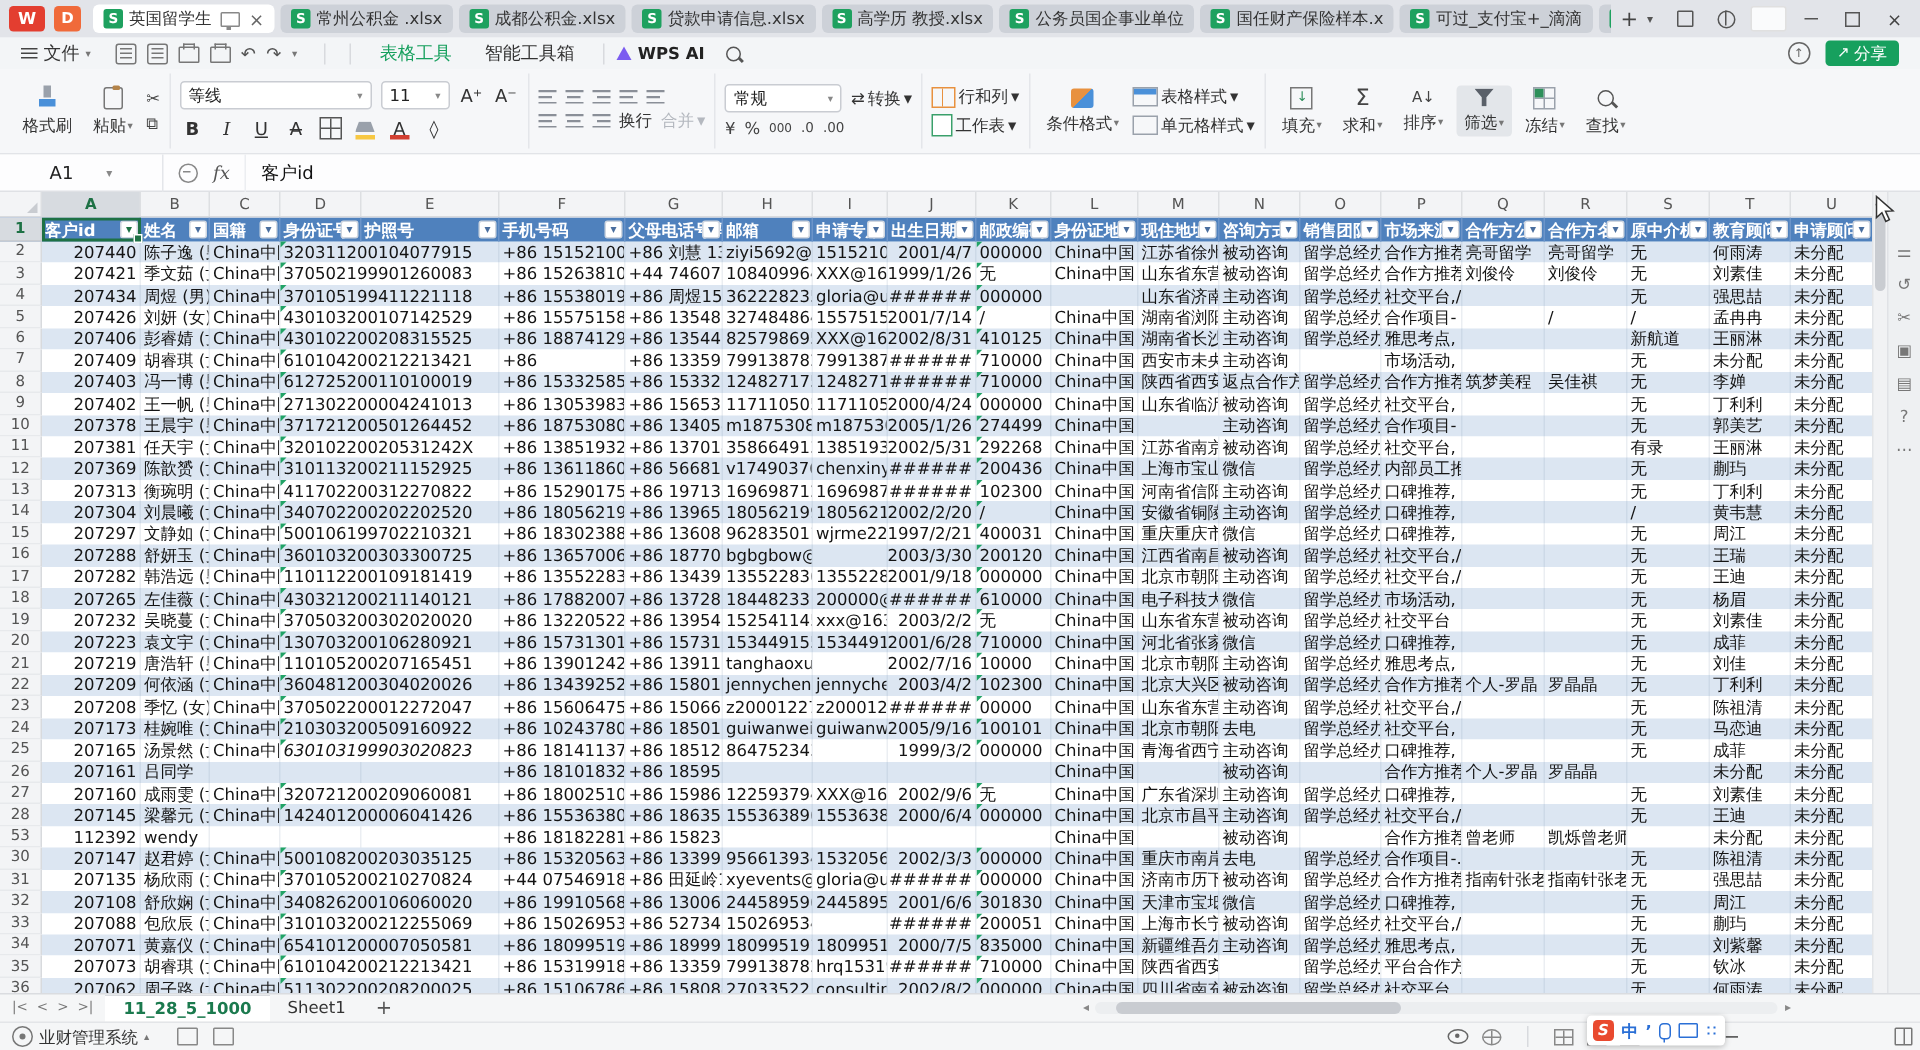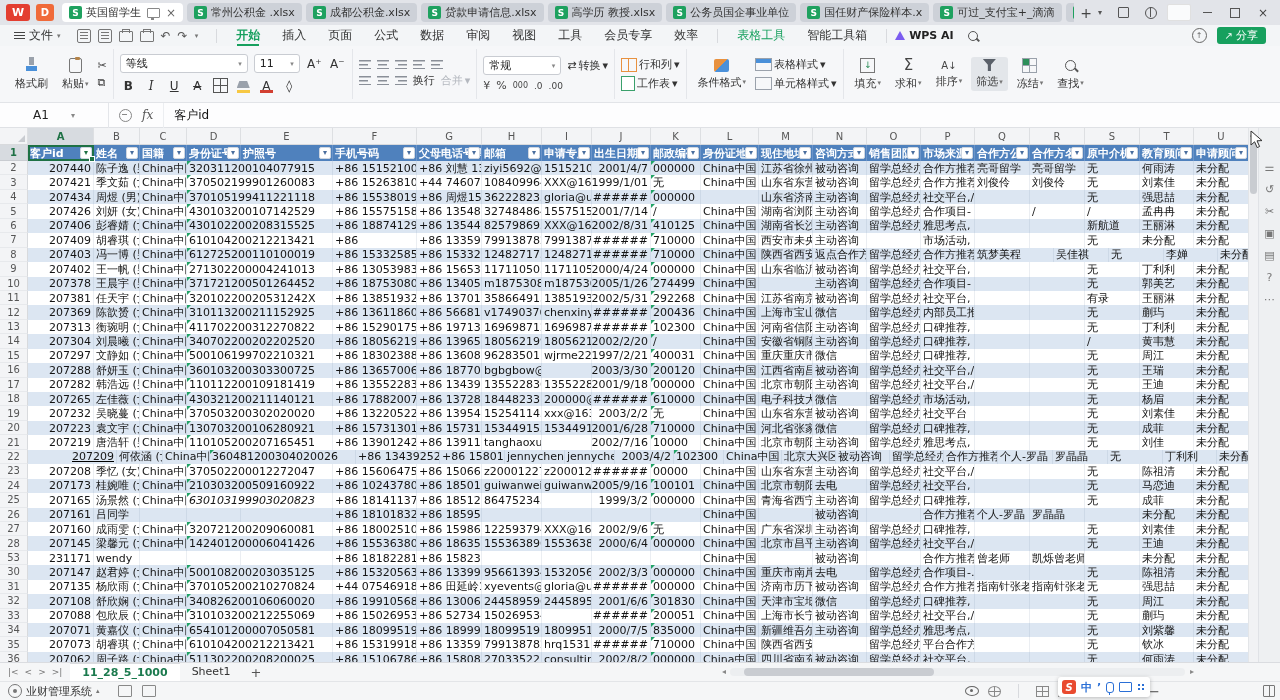--- a/index.html
+++ b/index.html
@@ -286,32 +286,20 @@
     <div class="qat">
       <span class="qic doc"></span>
       <span class="qic doc"></span>
       <span class="qic print"></span>
       <span class="qic print"></span>
       <span class="undo">↶</span>
       <span class="undo">↷</span>
       <span class="caret">▾</span>
     </div>
     <span class="vsep"></span>
-    <div id="menu-items" style="display:flex;">
-        <span class="menu-item active">开始</span>
-        <span class="menu-item">插入</span>
-        <span class="menu-item">页面</span>
-        <span class="menu-item">公式</span>
-        <span class="menu-item">数据</span>
-        <span class="menu-item">审阅</span>
-        <span class="menu-item">视图</span>
-        <span class="menu-item">工具</span>
-        <span class="menu-item">会员专享</span>
-        <span class="menu-item">效率</span>
-      </div>
     <span class="vsep"></span>
     <span class="menu-item ctx">表格工具</span>
     <span class="menu-item">智能工具箱</span>
     <span class="vsep"></span>
     <span class="ai-logo"></span>
     <span class="ai-label">WPS AI</span>
     <span class="search-ic"></span>
     <div class="mright">
       <span class="upld">↑</span>
       <span class="share-btn">
@@ -706,21 +694,21 @@
           <div class="gcell" style="width: 65px;">
             <span class="ctext">+44 7460762888</span>
           </div>
           <div class="gcell" style="width: 60px;">
             <span class="ctext">108409964</span>
           </div>
           <div class="gcell" style="width: 50px;">
             <span class="ctext">XXX@163.c</span>
           </div>
           <div class="gcell num" style="width: 59px;">
-            <span class="ctext">1999/1/01</span>
+            <span class="ctext">1999/1/26</span>
           </div>
           <div class="gcell" style="width: 50px;">
             <span class="ctext">无</span>
             <i class="tri"></i>
           </div>
           <div class="gcell" style="width: 58px;">
             <span class="ctext">China中国</span>
           </div>
           <div class="gcell" style="width: 54px;">
             <span class="ctext">山东省东营</span>
@@ -1039,21 +1027,21 @@
           </div>
           <div class="gcell" style="width: 54px;">
             <span class="ctext">返点合作方</span>
           </div>
           <div class="gcell" style="width: 54px;">
             <span class="ctext">留学总经办</span>
           </div>
           <div class="gcell" style="width: 54px;">
             <span class="ctext">合作方推荐</span>
           </div>
-          <div class="gcell" style="width: 79px;">
+          <div class="gcell" style="width: 55px;">
             <span class="ctext">筑梦美程</span>
           </div>
           <div class="gcell" style="width: 55px;">
             <span class="ctext">吴佳祺</span>
           </div>
           <div class="gcell" style="width: 55px;">
             <span class="ctext">无</span>
           </div>
           <div class="gcell" style="width: 54px;">
             <span class="ctext">李婵</span>
@@ -1859,21 +1847,21 @@
           </div>
           <div class="gcell" style="width: 54px;">
             <span class="ctext">刘佳</span>
           </div>
           <div class="gcell" style="width: 55px;">
             <span class="ctext">未分配</span>
           </div>
         </div>
         <div class="grow band" style="height: 14.45px;">
           <div class="rnum">22</div>
-          <div class="gcell num" style="width: 89px; text-decoration: underline;">
+          <div class="gcell num" style="width: 66px;">
             <span class="ctext">207209</span>
           </div>
           <div class="gcell" style="width: 46px;">
             <span class="ctext">何依涵 (女</span>
           </div>
           <div class="gcell" style="width: 47px;">
             <span class="ctext">China中国</span>
           </div>
           <div class="gcell ovf" style="width: 54px;">
             <span class="ctext">360481200304020026</span>
@@ -2280,21 +2268,21 @@
           <div class="gcell" style="width: 54px;">
             <span class="ctext">王迪</span>
           </div>
           <div class="gcell" style="width: 55px;">
             <span class="ctext">未分配</span>
           </div>
         </div>
         <div class="grow" style="height: 14.45px;">
           <div class="rnum">53</div>
           <div class="gcell num" style="width: 66px;">
-            <span class="ctext">231171</span>
+            <span class="ctext">112392</span>
           </div>
           <div class="gcell" style="width: 46px;">
             <span class="ctext">wendy</span>
           </div>
           <div class="gcell" style="width: 47px;"></div>
           <div class="gcell" style="width: 54px;"></div>
           <div class="gcell" style="width: 92px;"></div>
           <div class="gcell" style="width: 84px;">
             <span class="ctext">+86 18182281</span>
           </div>

